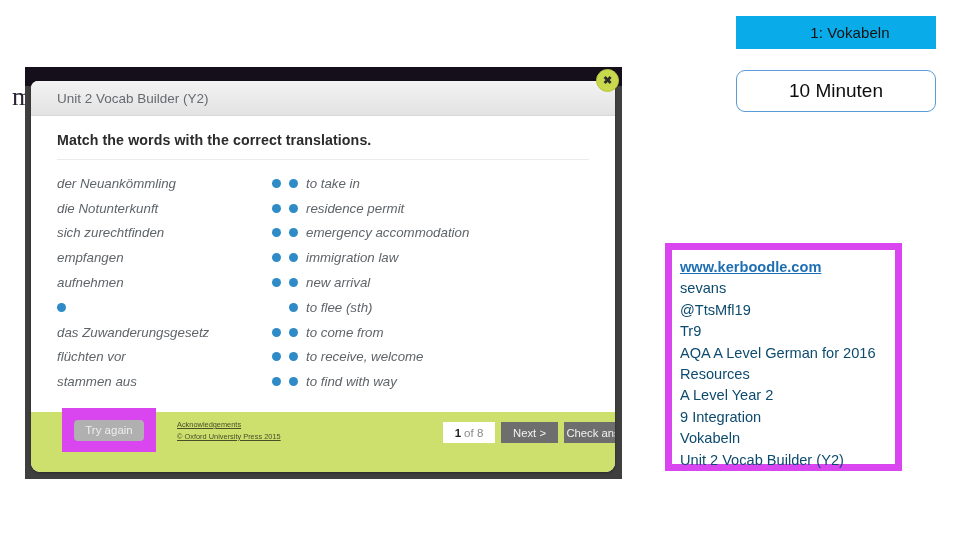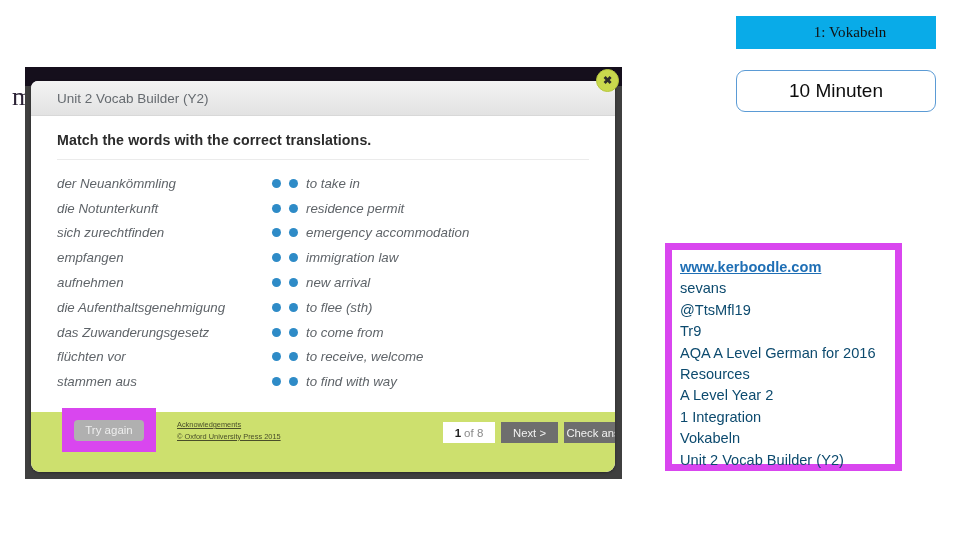--- a/index.html
+++ b/index.html
@@ -23,21 +23,21 @@
     width: 200px;
     height: 33px;
     background: #09ABE8;
     display: flex;
     align-items: center;
     justify-content: center;
   }
   #slide-title-badge .label {
     font-size: 15px;
     color: #111111;
-    font-family: Liberation Serif, serif;
+    font-family: Liberation Sans, sans-serif;
     letter-spacing: 0.1px;
     margin-left: 28px;
   }
 
   #timer-badge {
     position: absolute;
     left: 736px;
     top: 70px;
     width: 200px;
     height: 42px;
@@ -311,21 +311,21 @@
 </div>
 
 <div id="info-box">
   <a class="link" href="#">www.kerboodle.com</a>
   <div class="line">sevans</div>
   <div class="line">@TtsMfl19</div>
   <div class="line">Tr9</div>
   <div class="line">AQA A Level German for 2016</div>
   <div class="line">Resources</div>
   <div class="line">A Level Year 2</div>
-  <div class="line">1 Integration</div>
+  <div class="line">9 Integration</div>
   <div class="line">Vokabeln</div>
   <div class="line">Unit 2 Vocab Builder (Y2)</div>
 </div>
 
 <div id="modal-frame">
   <div id="modal-frame-top"></div>
 
   <div id="modal-dialog">
 
     <div id="modal-titlebar">
@@ -352,21 +352,20 @@
         </div>
         <div class="match-row">
           <span class="term-text">empfangen</span>
           <span class="dot"></span>
         </div>
         <div class="match-row">
           <span class="term-text">aufnehmen</span>
           <span class="dot"></span>
         </div>
         <div class="match-row">
-          <span class="term-text">die Aufenthaltsgenehmigung</span>
           <span class="dot"></span>
         </div>
         <div class="match-row">
           <span class="term-text">das Zuwanderungsgesetz</span>
           <span class="dot"></span>
         </div>
         <div class="match-row">
           <span class="term-text">flüchten vor</span>
           <span class="dot"></span>
         </div>

